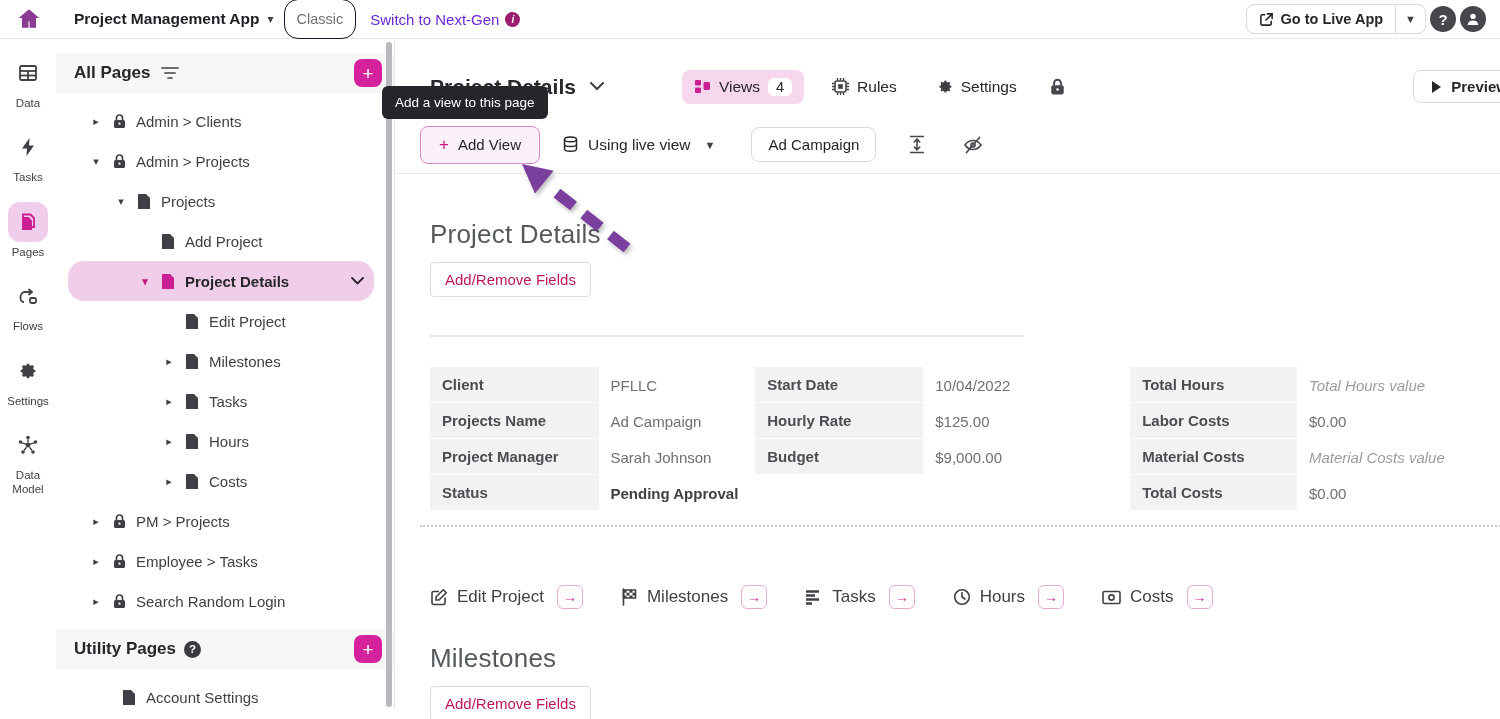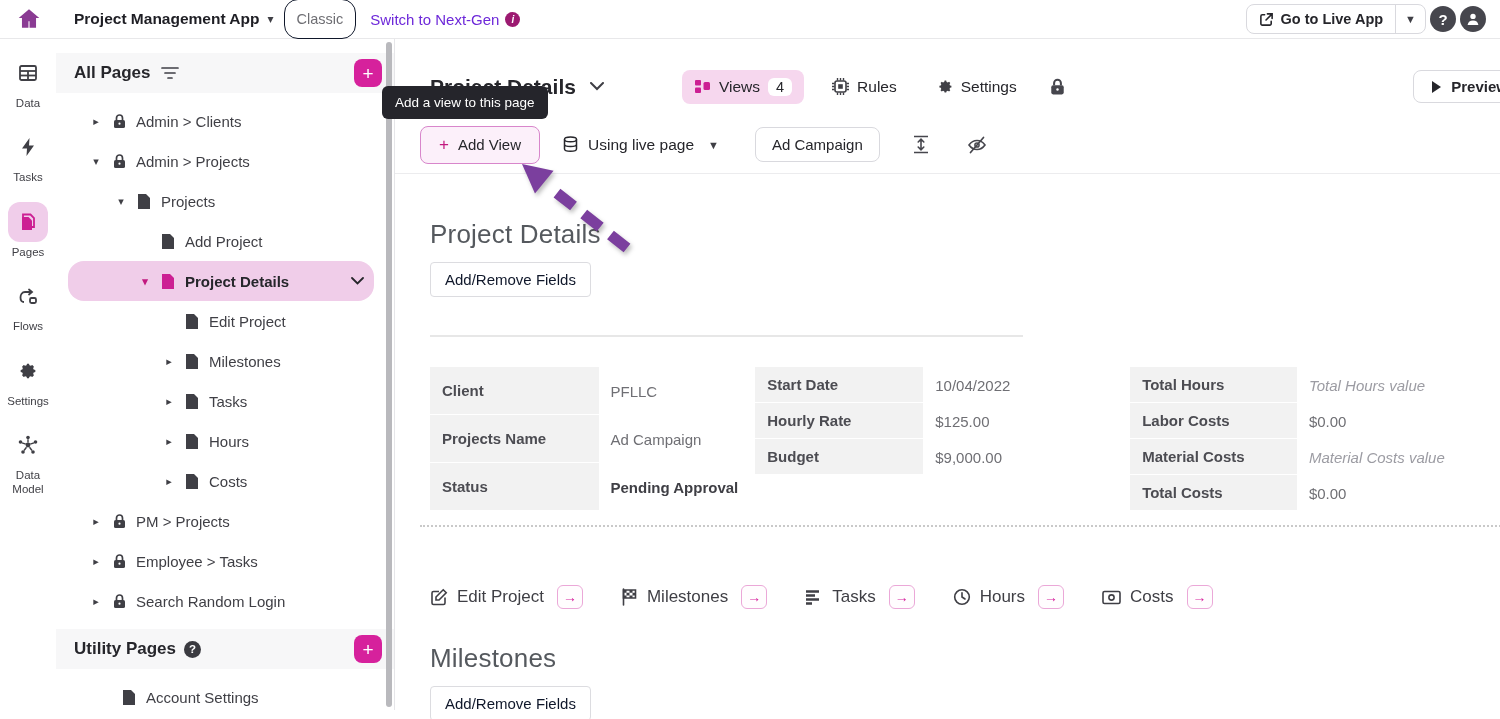--- a/index.html
+++ b/index.html
@@ -78,21 +78,21 @@
   .toolbar { height:58px; display:flex; align-items:center; padding:0 18px 0 25px; border-bottom:1px solid #ECECEE; gap:22px;}
   .addview-btn { display:flex; align-items:center; gap:9px; border:1px solid #D886CB; background:#FCF0FA; border-radius:8px; padding:8px 18px; font-size:15px; color:#26262B; cursor:pointer;}
   .addview-plus { color:#C2187F; font-size:17px; }
   .livedata { display:flex; align-items:center; gap:9px; font-size:15.5px; color:#26262B; cursor:pointer;}
   .livedata .dd { font-size:11px; margin-left:5px; color:#3F3F45;}
   .viewchip { border:1px solid #D9D9DE; background:#fff; border-radius:8px; padding:8px 16px; font-size:15px; margin-left:14px; cursor:pointer;}
   .tool-ic { display:flex; cursor:pointer; }
 
   .content { padding:45px 40px 0 35px; }
   .h1 { font-size:26px; color:#55595E; font-weight:400; letter-spacing:.2px;}
-  .arf-btn { margin-top:12px; border:1px solid #DCDCE0; background:#fff; border-radius:4px; padding:8px 14px; font-size:15px; color:#0f172a; cursor:pointer; display:inline-block;}
+  .arf-btn { margin-top:12px; border:1px solid #DCDCE0; background:#fff; border-radius:4px; padding:8px 14px; font-size:15px; color:#be185d; cursor:pointer; display:inline-block;}
   .hr-solid { border:none; border-top:2px solid #E7E7E7; margin:38px 0 0 0; width:593px;}
   .details { display:flex; margin-top:30px; gap:0; }
   .dt { border-collapse:separate; border-spacing:0 0; }
   .dt td { height:36px; font-size:15px; vertical-align:middle; }
   .dt .lbl { background:#F2F2F2; font-weight:bold; color:#4C4C52; padding:0 12px; border-bottom:1px solid #fff;}
   .dt .val { color:#6F6F74; padding:0 6px 0 12px; }
   .dt .val[data-vstyle="bold"] { font-weight:bold; color:#3F3F45; }
   .dt .val[data-vstyle="placeholder"] { font-style:italic; color:#9C9CA3; }
   .g1 .lbl { width:170px; } .g1 .val { width:158px; }
   .g2 .lbl { width:170px; } .g2 .val { width:105px; }
@@ -466,21 +466,21 @@
     <div class="toolbar">
       <div class="addview-btn">
         <span class="addview-plus">+</span>
         <span>Add View</span>
       </div>
       <div class="livedata">
         <svg width="17" height="17" viewBox="0 0 17 17">
             <ellipse cx="8.5" cy="3.4" rx="6" ry="2.3" fill="none" stroke="#26262B" stroke-width="1.5"></ellipse>
             <path d="M2.5 3.4v4.8c0 1.3 2.7 2.3 6 2.3s6-1 6-2.3V3.4M2.5 8.2V13c0 1.3 2.7 2.3 6 2.3s6-1 6-2.3V8.2" fill="none" stroke="#26262B" stroke-width="1.5"></path>
           </svg>
-        <span>Using live page</span>
+        <span>Using live view</span>
         <span class="dd">▼</span>
       </div>
       <div class="viewchip">Ad Campaign</div>
       <span class="tool-ic" style="margin-left:10px;">
         <svg width="18" height="19" viewBox="0 0 18 19">
             <path d="M2 1.5h14M2 17.5h14" stroke="#46464D" stroke-width="1.7"></path>
             <path d="M9 4.5v10M6.2 7 9 4.2 11.8 7M6.2 12 9 14.8 11.8 12" stroke="#46464D" stroke-width="1.6" fill="none" stroke-linecap="round"></path>
           </svg>
       </span>
       <span class="tool-ic" style="margin-left:14px;">
@@ -504,20 +504,24 @@
             <tr>
               <td class="lbl">Client</td>
               <td class="val">PFLLC</td>
             </tr>
 
             <tr>
               <td class="lbl">Projects Name</td>
               <td class="val">Ad Campaign</td>
             </tr>
 
+            <tr>
+              <td class="lbl">Project Manager</td>
+              <td class="val">Sarah Johnson</td>
+            </tr>
 
             <tr>
               <td class="lbl">Status</td>
               <td class="val" data-vstyle="bold">Pending Approval</td>
             </tr>
 
         </tbody>
           </table>
         <table class="dt g2" style="align-self:flex-start;">
             <tbody>

